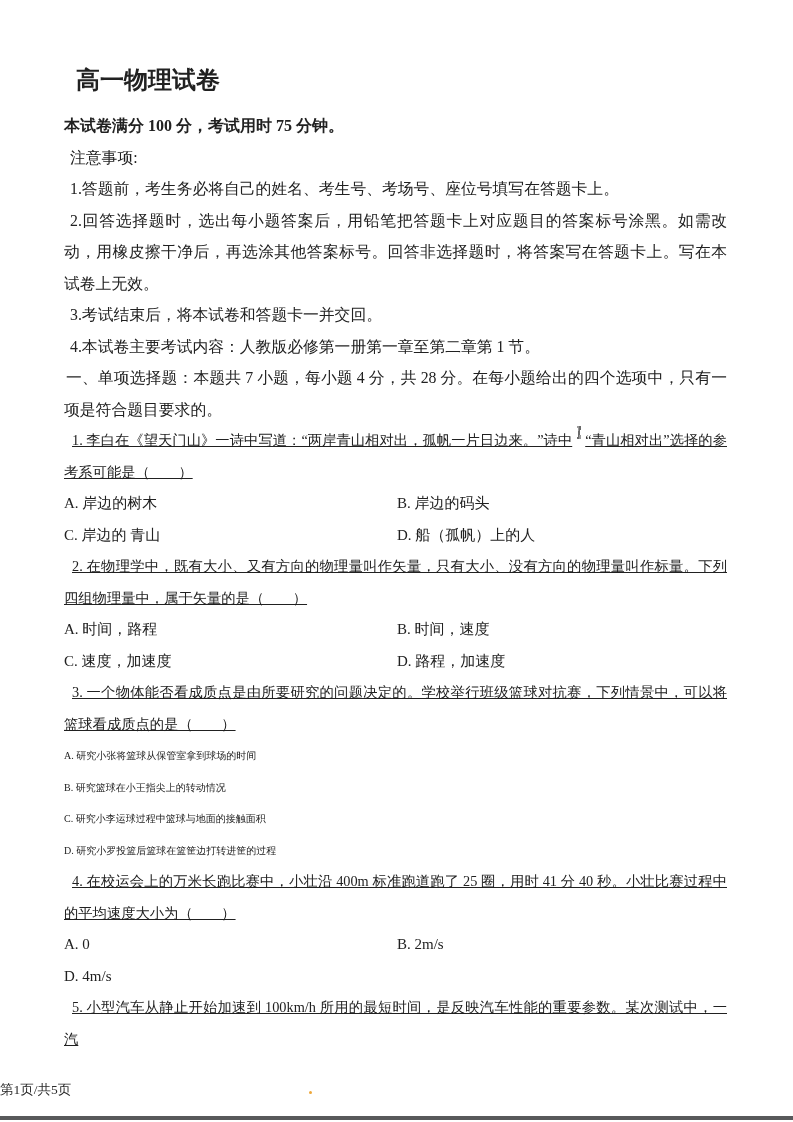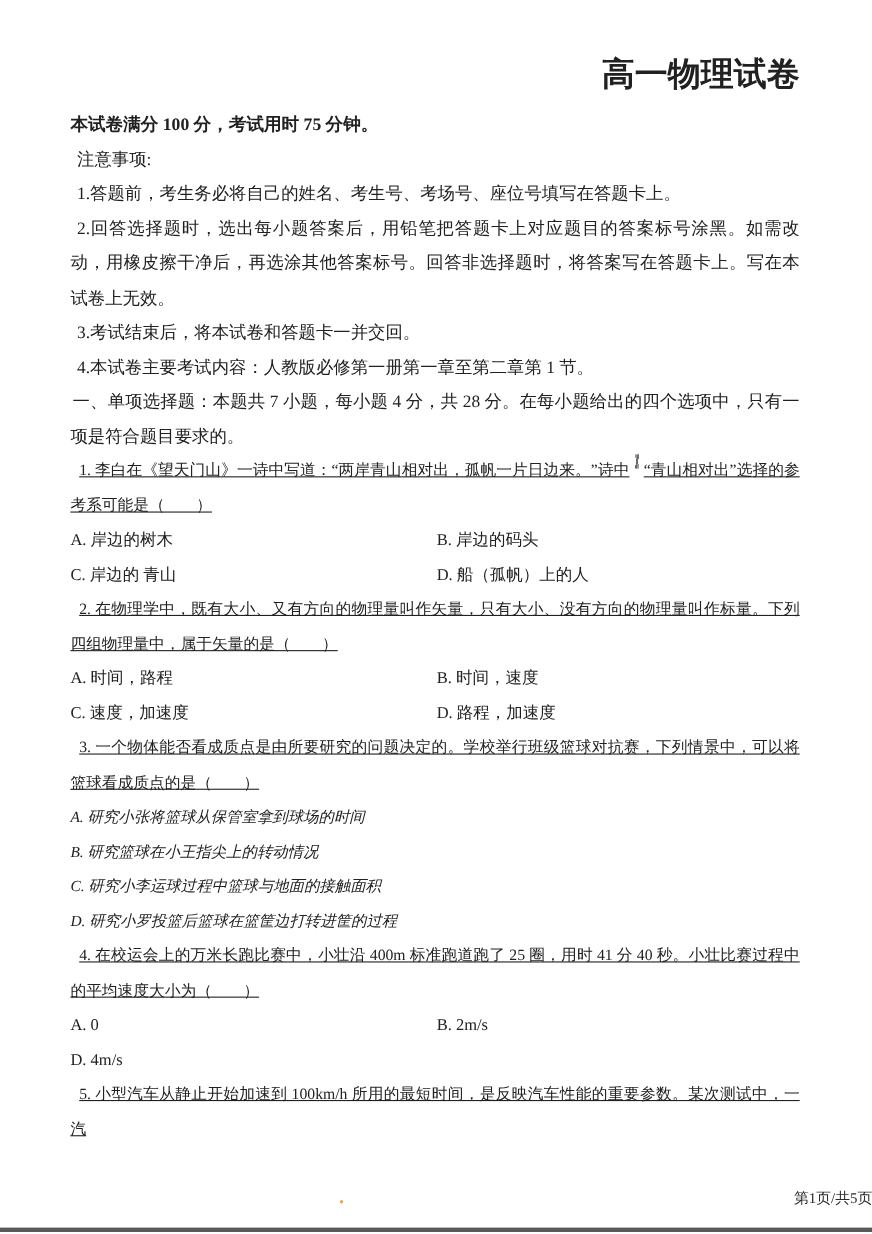--- a/index.html
+++ b/index.html
@@ -3,44 +3,44 @@
 <meta charset="utf-8">
 <style>
   html,body{margin:0;padding:0;}
   body{
     width:793px;height:1122px;position:relative;overflow:hidden;
     background:#ffffff;color:#212121;
     font-family:"Liberation Serif","DejaVu Serif",serif;
   }
   .content{padding:50px 66px 0 64px;}
   .title{
-    font-size:30px;line-height:36px;font-weight:bold;text-align:right;margin:0;
+    font-size:24px;line-height:36px;font-weight:bold;text-align:left;margin:12px;
   }
   .subtitle{
     font-size:16px;line-height:31.5px;font-weight:bold;text-align:left;margin:12px 0 0 0;
   }
   .para{margin:0;text-align:justify;line-height:31.5px;}
   .bold{font-weight:normal;font-size:15.8px;}
   .stem{font-size:14.3px;text-indent:8px;text-decoration:underline;}
   .notice{text-indent:6px;}
   .opts-grid{
     display:grid;grid-template-columns:333px 1fr;
     font-size:15px;line-height:31.5px;
   }
-  .opts-list{font-size:14px;line-height:31.5px;font-style:italic;}
+  .opts-list{font-size:10px;line-height:31.5px;}
   .opts-list .opt{display:block;}
   .section-heading{text-indent:2px;}
   .cursor-artifact{
     display:inline-block;width:10px;height:13px;margin:0 1px 0 2px;vertical-align:6px;
     background:
       linear-gradient(100deg, transparent 44%, #6a6a6a 44%, #6a6a6a 58%, transparent 58%),
       linear-gradient(80deg, transparent 44%, #9a9a9a 44%, #9a9a9a 58%, transparent 58%);
   }
   .page-footer{
-    position:absolute;left:0;right:0;top:1079px;text-align:right;
+    position:absolute;left:0;right:0;top:1079px;text-align:left;
     font-size:13.5px;line-height:22px;color:#2b2b2b;
   }
   .speck{
     position:absolute;left:309px;top:1091px;width:3px;height:3px;
     background:#eea83b;border-radius:50%;
   }
   .bottom-bar{
     position:absolute;left:0;right:0;bottom:2px;height:4px;background:#58595b;
   }
 </style>

